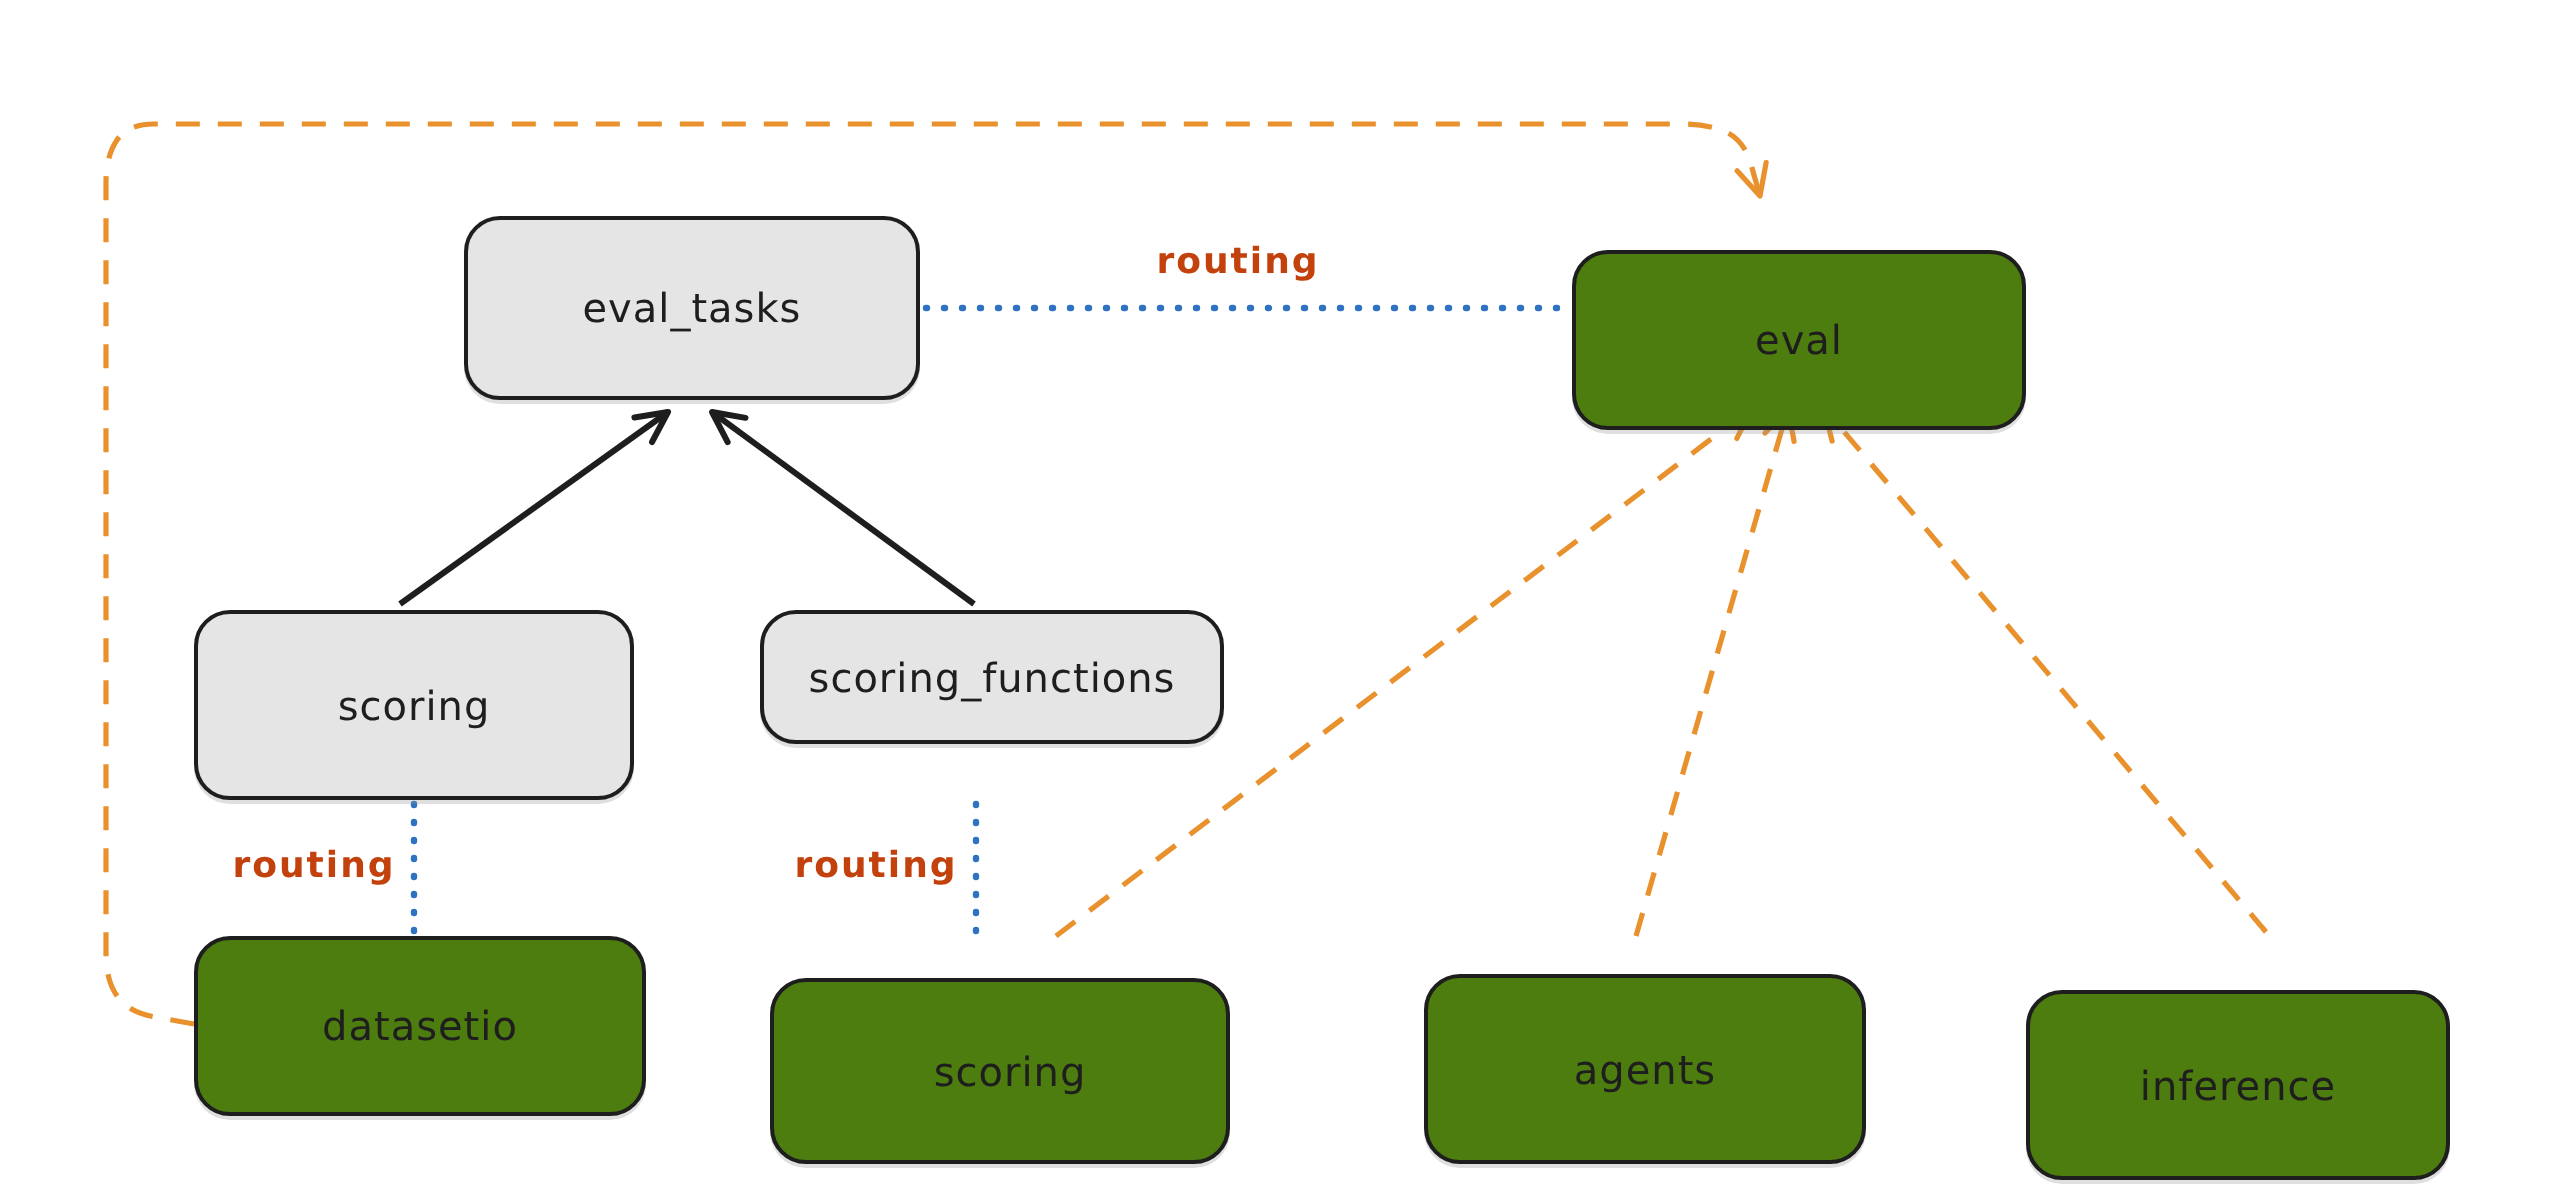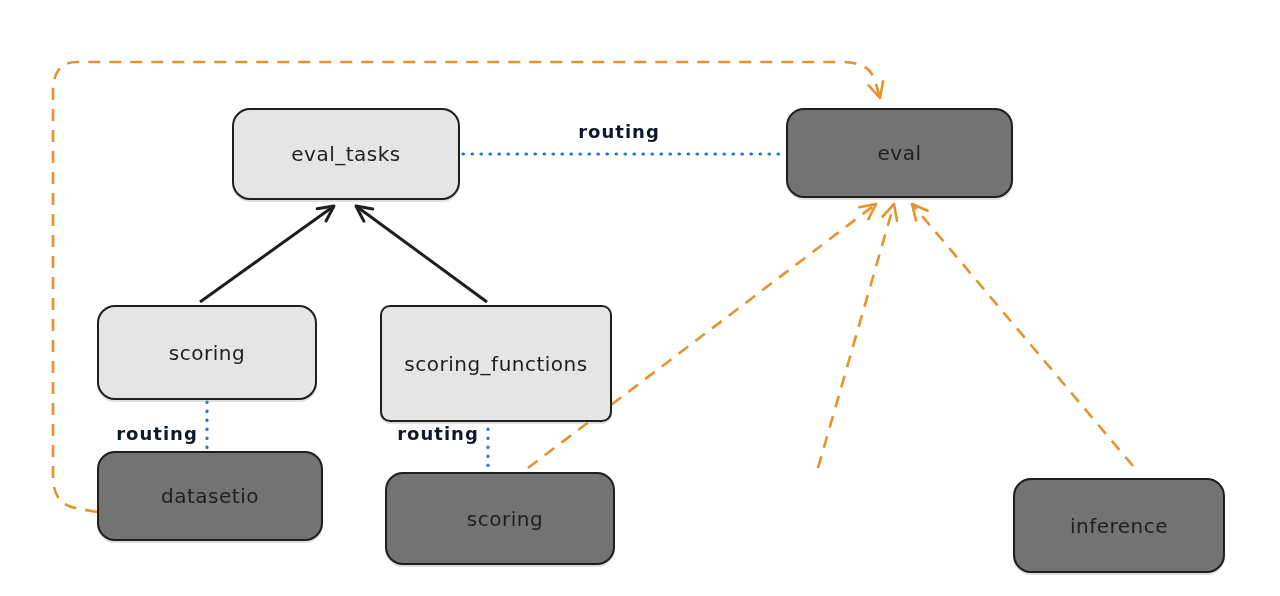--- a/index.html
+++ b/index.html
@@ -16,27 +16,27 @@
     display:flex;align-items:center;justify-content:center;
     border:2.5px solid #1e1e1e;
     border-radius:18px;
     font-size:20px;
     color:#1e1e1e;
     letter-spacing:0.5px;
     box-shadow:0 2px 0 rgba(150,150,150,0.30);
     box-sizing:border-box;
   }
   .node.blue{background:#e5e5e5;}
-  .node.green{background:#737373;}
+  .node.green{background:#4d7c0f;margin-top:17px;}
   .routing-label{
     position:absolute;
     transform:translate(-50%,-50%);
     font-size:18px;
     font-weight:600;
-    color:#0f172a;
+    color:#c2410c;
     letter-spacing:1px;
     white-space:nowrap;
   }
 </style>
 </head>
 <body>
 
 <div id="canvas">
   <svg id="edge-layer" xmlns="http://www.w3.org/2000/svg" viewBox="0 0 1280 596">
       <path d="M200,302 L334,206" fill="none" stroke="#1e1e1e" stroke-width="3" stroke-linejoin="round"></path>
@@ -52,21 +52,22 @@
       <path d="M97,512 L76.7903088312988,508.3255106965998 Q64,506 58.5,498 L58.5,498 Q53,490 53,477 L53,91 Q53,78 58.5,70 L58.5,70 Q64,62 77,62 L841,62 Q854,62 863,66 L863,66 Q872,70 875.5713746626659,82.4998113193307 L880,98" fill="none" stroke="#e8912d" stroke-width="2.6" stroke-dasharray="12 9" stroke-linejoin="round"></path>
       <path d="M868.5584680847453,85.4265618293083 L880,98 L883.0719371208886,81.2798563904102" fill="none" stroke="#e8912d" stroke-width="2.6" stroke-linecap="round" stroke-linejoin="round"></path>
       <path d="M463,154 L783,154" fill="none" stroke="#2e72c2" stroke-width="3.2" stroke-dasharray="0.5 8.5" stroke-linecap="round" stroke-linejoin="round"></path>
       <path d="M207,402 L207,474" fill="none" stroke="#2e72c2" stroke-width="3.2" stroke-dasharray="0.5 8.5" stroke-linecap="round" stroke-linejoin="round"></path>
       <path d="M488,402 L488,466" fill="none" stroke="#2e72c2" stroke-width="3.2" stroke-dasharray="0.5 8.5" stroke-linecap="round" stroke-linejoin="round"></path>
     </svg>
 
   <div class="node blue" style="left: 232px; top: 108px; width: 228px; height: 92px;">eval_tasks</div>
   <div class="node green" style="left: 786px; top: 108px; width: 227px; height: 90px;">eval</div>
   <div class="node blue" style="left: 97px; top: 305px; width: 220px; height: 95px;">scoring</div>
-  <div class="node blue" style="left: 380px; top: 305px; width: 232px; height: 117px; border-radius: 10px;">scoring_functions</div>
+  <div class="node blue" style="left: 380px; top: 305px; width: 232px; height: 67px;">scoring_functions</div>
   <div class="node green" style="left: 97px; top: 451px; width: 226px; height: 90px;">datasetio</div>
   <div class="node green" style="left: 385px; top: 472px; width: 230px; height: 93px; padding-left: 10px;">scoring</div>
+  <div class="node green" style="left: 712px; top: 470px; width: 221px; height: 95px;">agents</div>
   <div class="node green" style="left: 1013px; top: 478px; width: 212px; height: 95px;">inference</div>
 
   <div class="routing-label" style="left: 619px; top: 131px;">routing</div>
   <div class="routing-label" style="left: 157px; top: 433px;">routing</div>
   <div class="routing-label" style="left: 438px; top: 433px;">routing</div>
 </div>
 
 </body></html>

